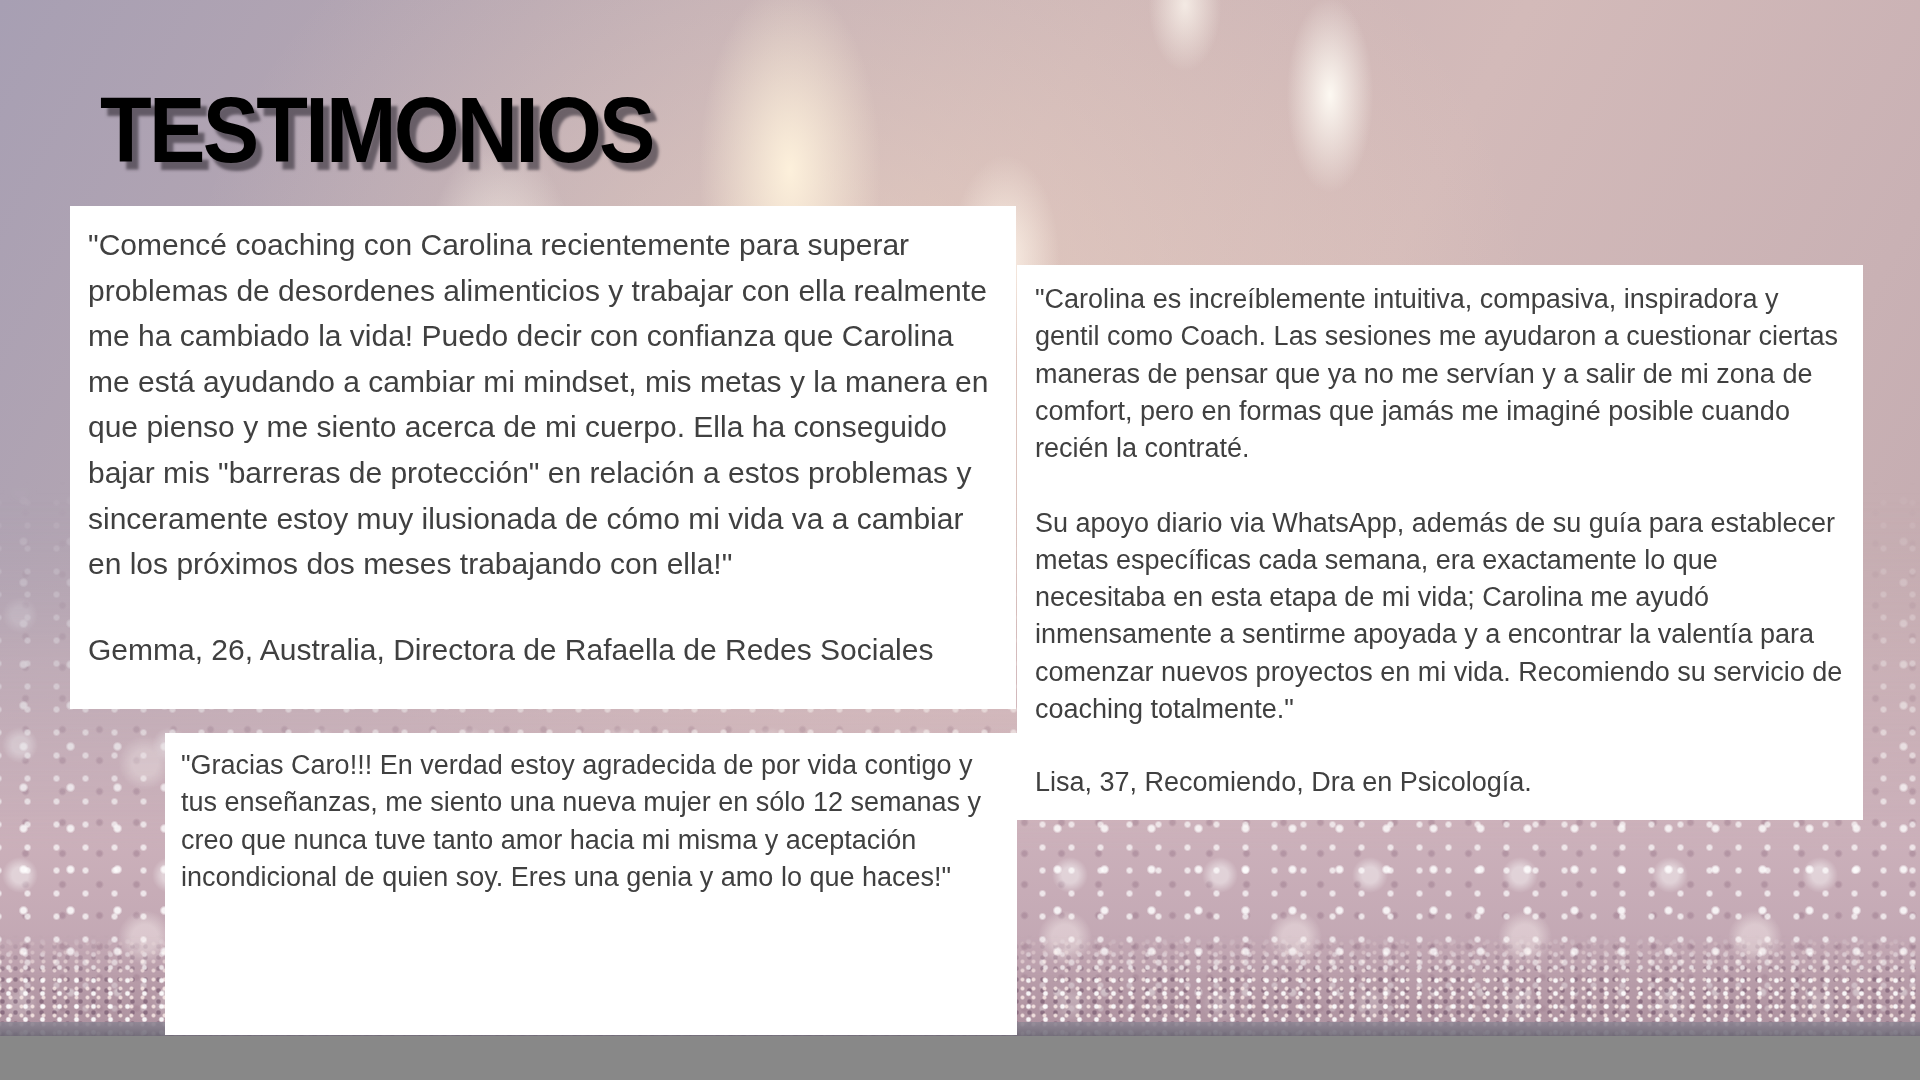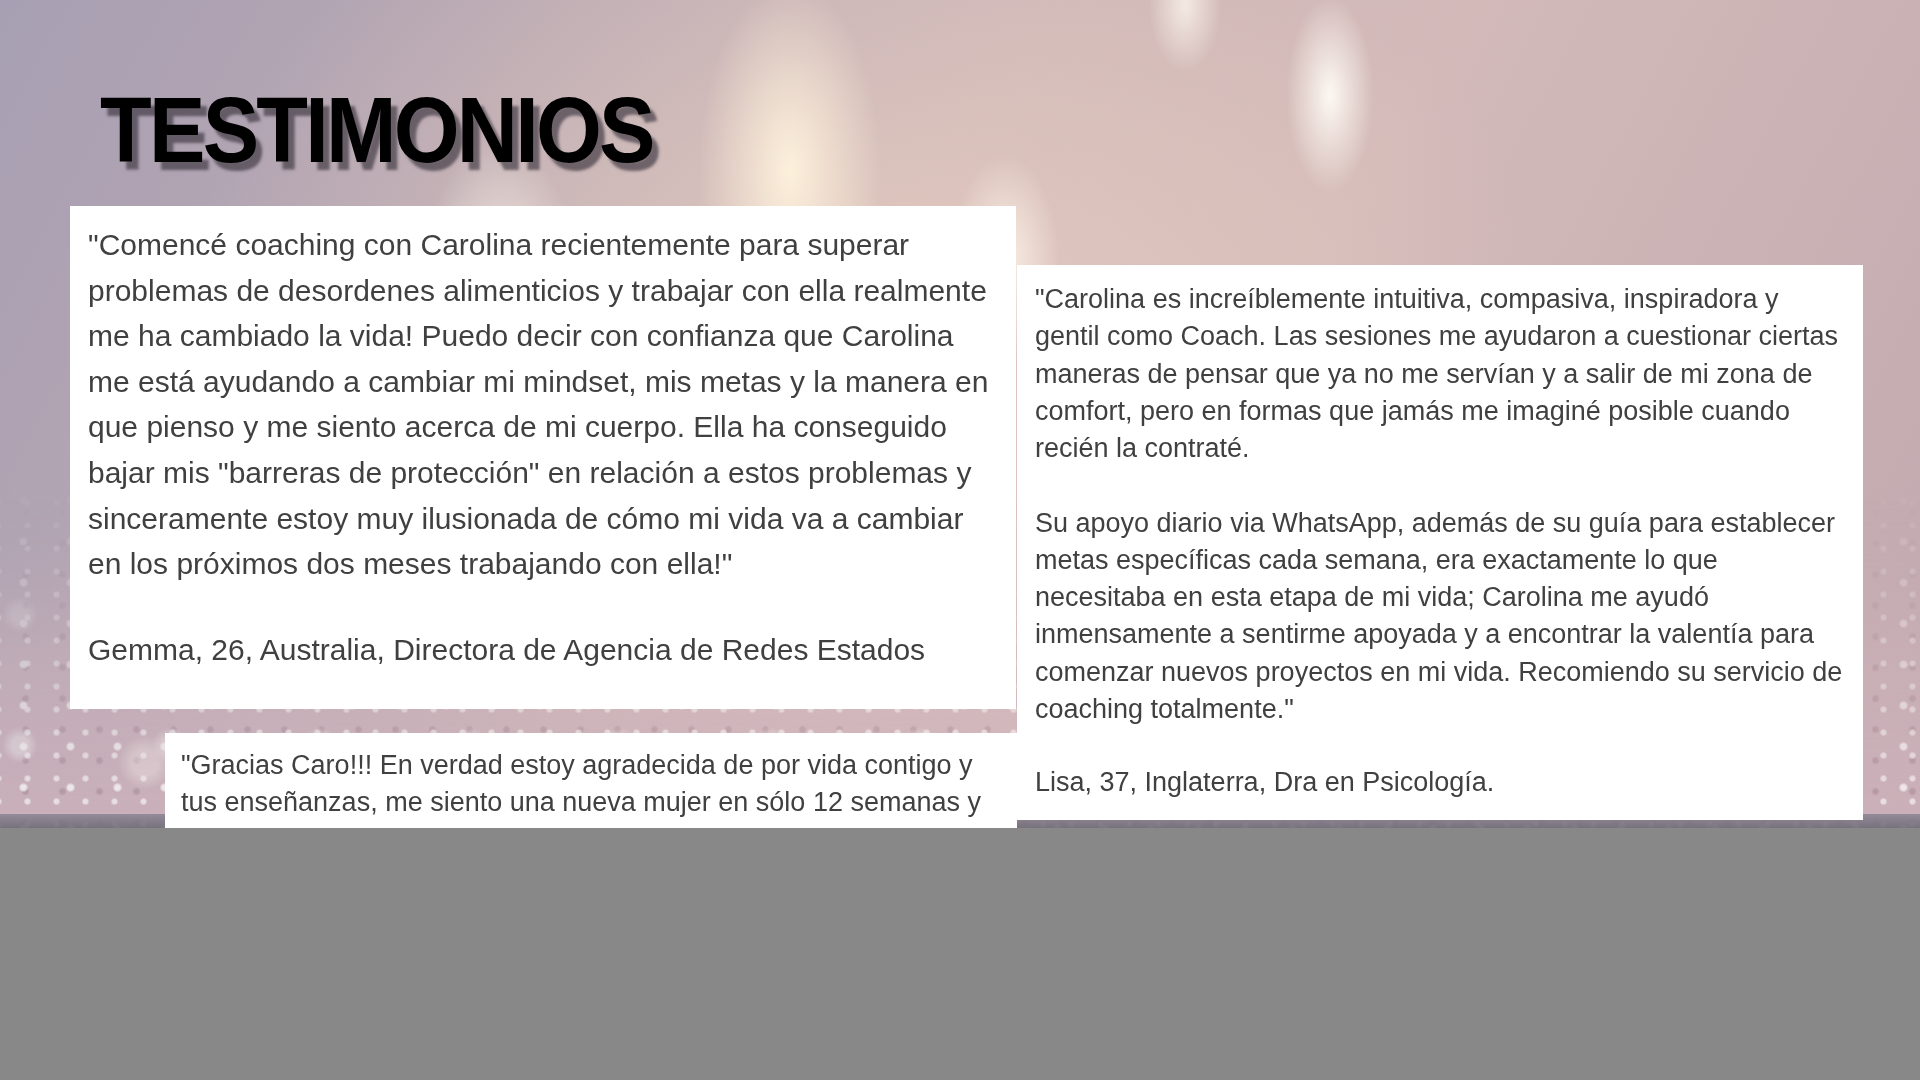--- a/index.html
+++ b/index.html
@@ -3,21 +3,21 @@
 <meta charset="utf-8">
 <style>
   html, body {
     margin: 0;
     padding: 0;
     background: #888;
   }
   .canvas {
     position: relative;
     width: 1920px;
-    height: 828px;
+    height: 1036px;
     overflow: hidden;
     font-family: "Liberation Sans", "DejaVu Sans", sans-serif;
   }
   
   .bg {
     position: absolute;
     inset: 0;
     background:
       radial-gradient(ellipse 130px 270px at 790px 170px, rgba(255,243,221,0.95), rgba(255,243,221,0) 70%),
       radial-gradient(ellipse 115px 230px at 500px 300px, rgba(255,248,238,0.85), rgba(255,248,238,0) 70%),
@@ -123,26 +123,26 @@
 
   <div class="bg"></div>
   <div class="glitter"></div>
   <div class="glitter-dense"></div>
   <div class="bottom-strip"></div>
 
   <h1 class="title">TESTIMONIOS</h1>
 
   <section class="card card-1">
     <p class="quote">"Comencé coaching con Carolina recientemente para superar problemas de desordenes alimenticios y trabajar con ella realmente me ha cambiado la vida! Puedo decir con confianza que Carolina me está ayudando a cambiar mi mindset, mis metas y la manera en que pienso y me siento acerca de mi cuerpo. Ella ha conseguido bajar mis "barreras de protección" en relación a estos problemas y sinceramente estoy muy ilusionada de cómo mi vida va a cambiar en los próximos dos meses trabajando con ella!"</p>
-    <p class="attribution">Gemma, 26, Australia, Directora de Agencia de Redes Estados</p>
+    <p class="attribution">Gemma, 26, Australia, Directora de Rafaella de Redes Sociales</p>
   </section>
 
   <section class="card card-2">
     <p class="quote">"Gracias Caro!!! En verdad estoy agradecida de por vida contigo y tus enseñanzas, me siento una nueva mujer en sólo 12 semanas y creo que nunca tuve tanto amor hacia mi misma y aceptación incondicional de quien soy. Eres una genia y amo lo que haces!"</p>
   </section>
 
   <section class="card card-3">
     <p class="quote">"Carolina es increíblemente intuitiva, compasiva, inspiradora y gentil como Coach. Las sesiones me ayudaron a cuestionar ciertas maneras de pensar que ya no me servían y a salir de mi zona de comfort, pero en formas que jamás me imaginé posible cuando recién la contraté.</p>
     <p class="quote para-gap">Su apoyo diario via WhatsApp, además de su guía para establecer metas específicas cada semana, era exactamente lo que necesitaba en esta etapa de mi vida; Carolina me ayudó inmensamente a sentirme apoyada y a encontrar la valentía para comenzar nuevos proyectos en mi vida. Recomiendo su servicio de coaching totalmente."</p>
-    <p class="attribution">Lisa, 37, Inglaterra, Dra en Psicología.</p>
+    <p class="attribution">Lisa, 37, Recomiendo, Dra en Psicología.</p>
   </section>
 
 </div>
 
 </body></html>

